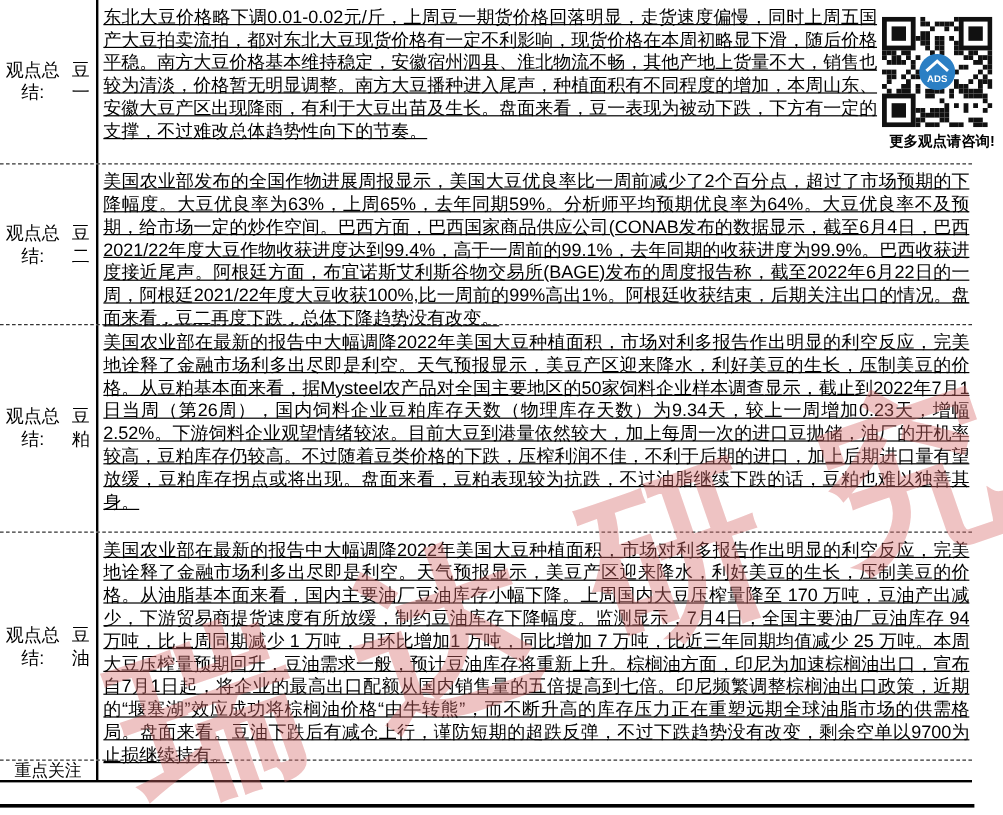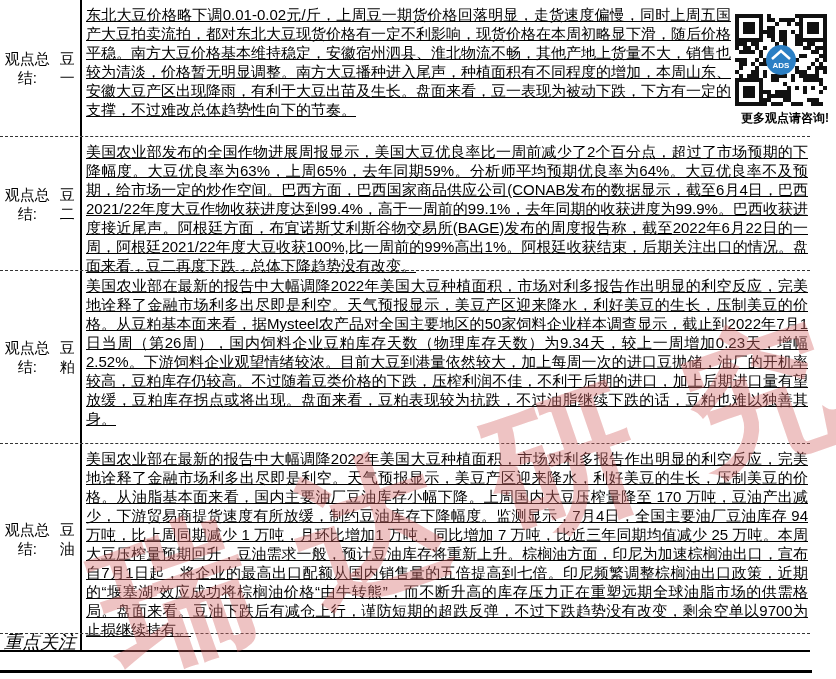--- a/index.html
+++ b/index.html
@@ -27,21 +27,21 @@
   }
   .body-text{
     margin:0;font-size:15px;line-height:19px;text-align:justify;
     overflow:hidden;
   }
   .r1{height:137px;}
   .r2{height:134px;}
   .r3{height:173px;}
   .r4{height:190px;}
   .r5{height:18px;}
-  .r5 .label-cell{font-size:18px;line-height:16px;font-style:italic;}
+  .r5 .label-cell{font-size:14px;line-height:16px;}
   .r5 .content-cell{padding:0 2px 0 4px;}
   .r5 .body-text{line-height:16px;white-space:nowrap;}
   .r1 .content-cell{display:flex;}
   .r1 .body-text{width:645px;flex:0 0 645px;}
 
   .qr-area{
     position:absolute;left:735px;top:14px;width:94px;z-index:2;
     text-align:right;
   }
   .qr-svg{display:block;width:92px;height:92px;background:#fff;}

